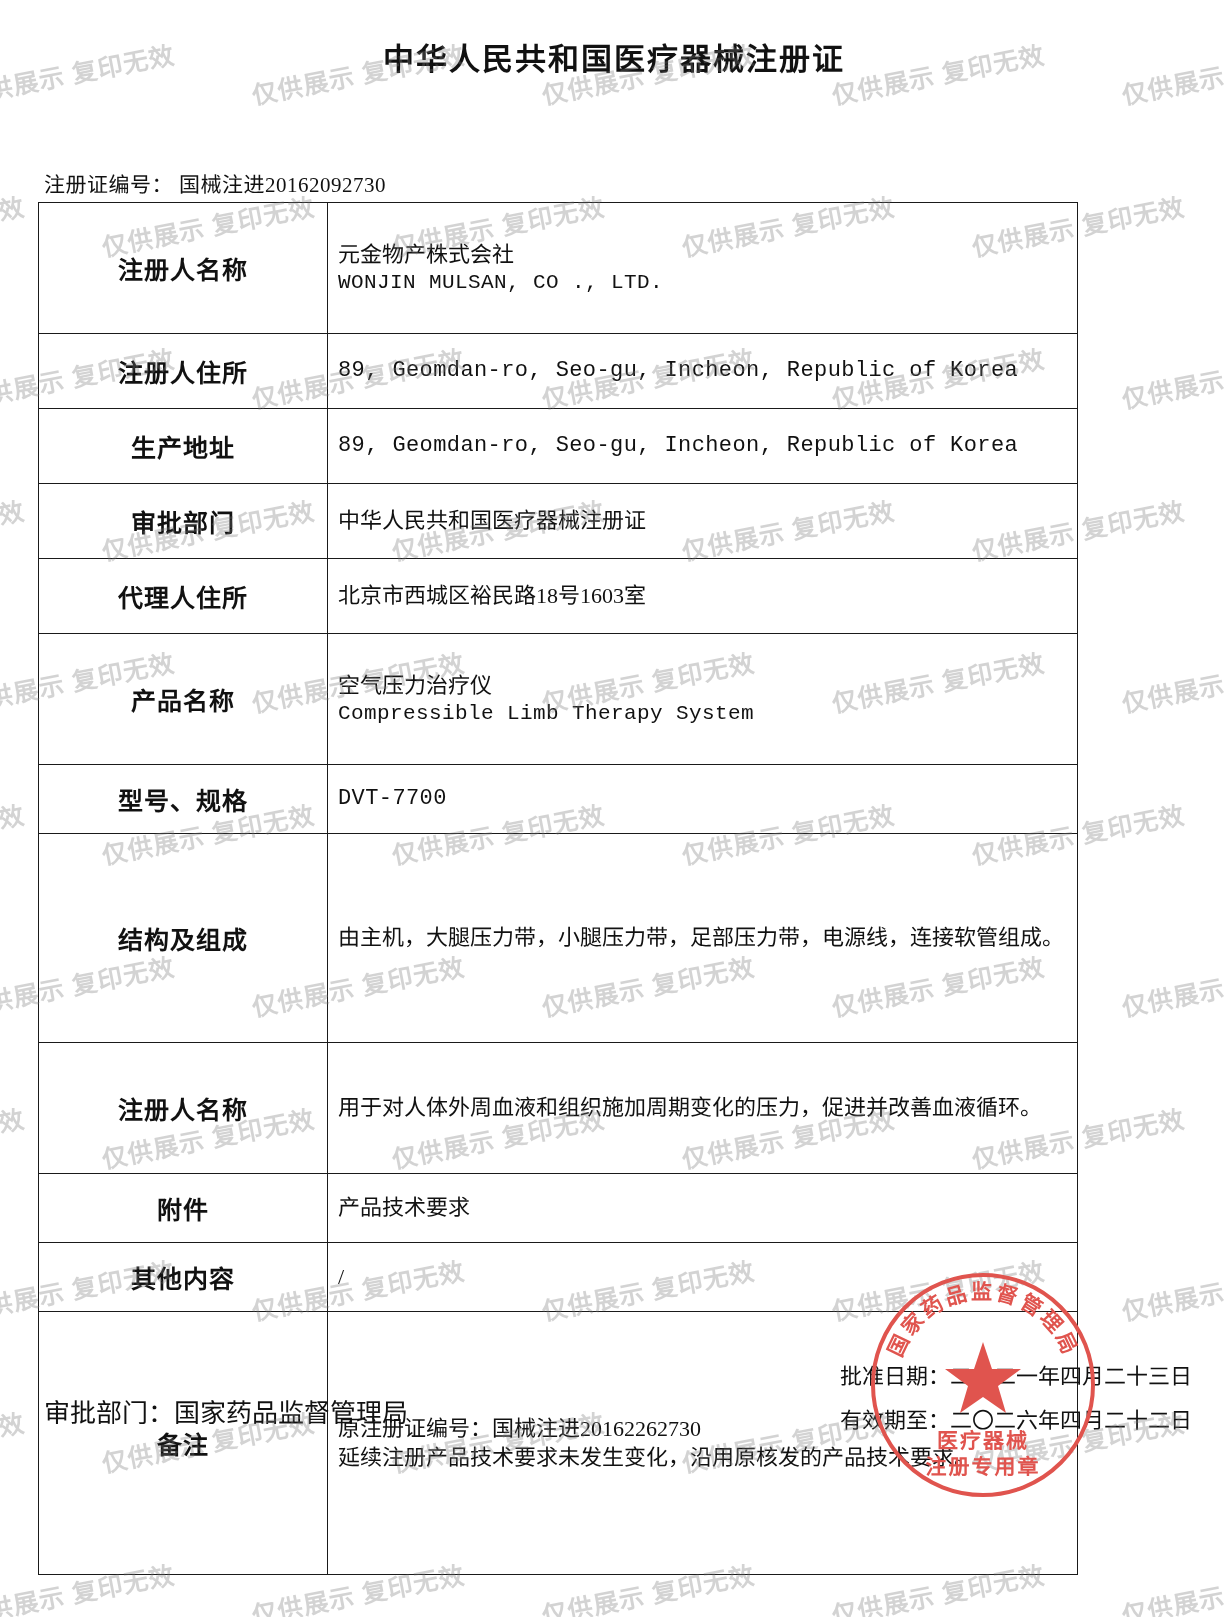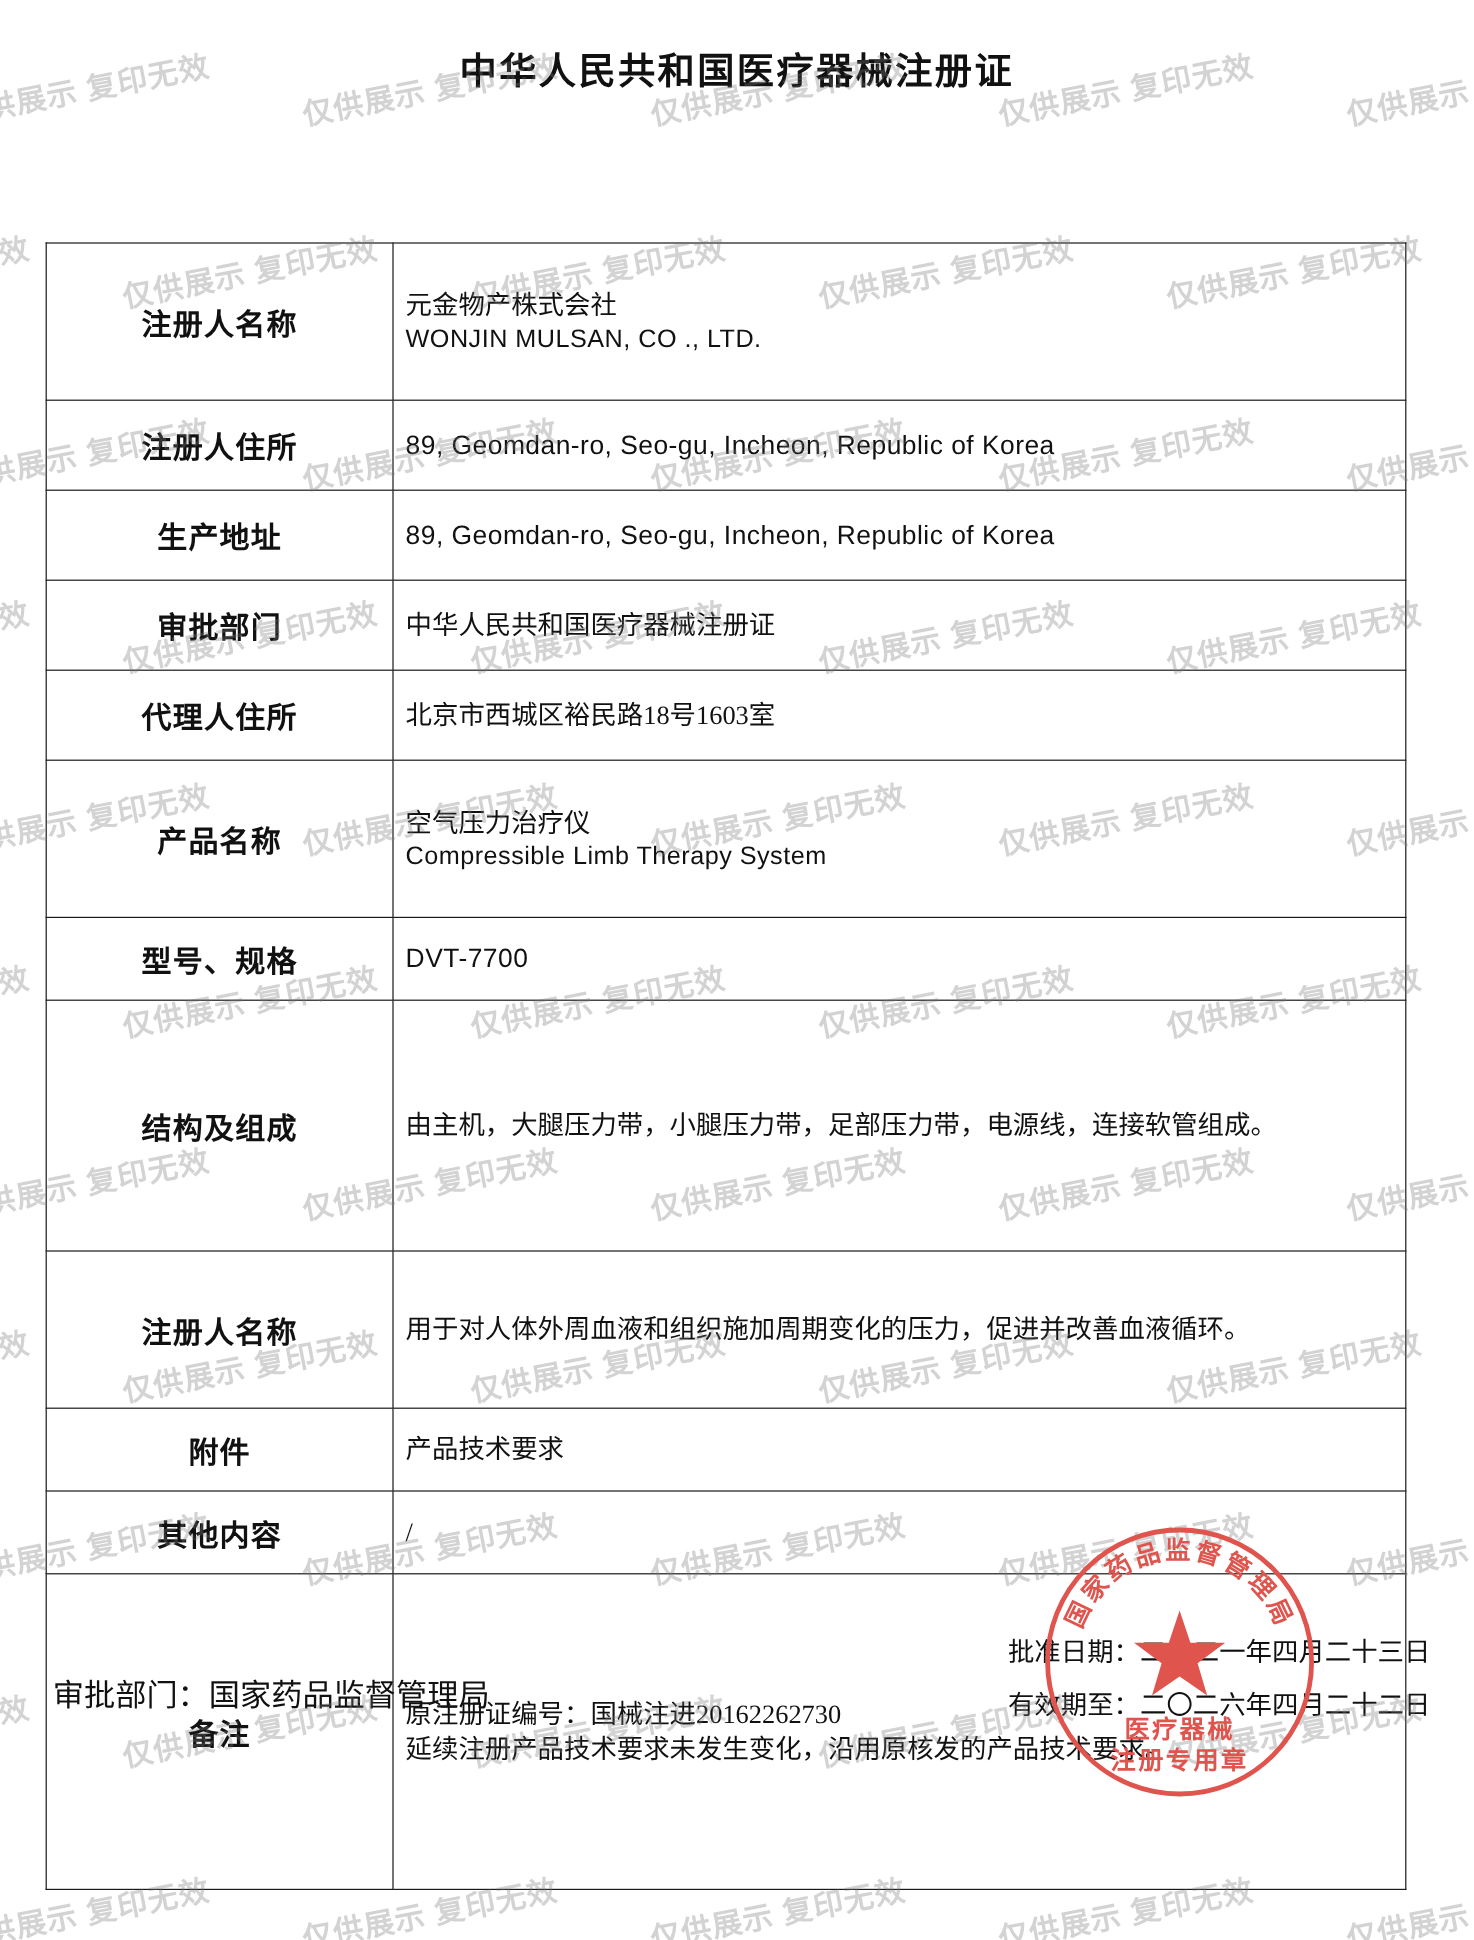--- a/index.html
+++ b/index.html
@@ -56,21 +56,21 @@
     top: 168px;
     font-size: 21px;
     letter-spacing: 0.5px;
   }
   .cert-no .label { margin-right: 6px; }
 
   table.cert {
     position: absolute;
     left: 38px;
     top: 202px;
-    width: 1134px;
+    width: 1040px;
     border-collapse: collapse;
     table-layout: fixed;
   }
   table.cert td {
     border: 1px solid #1a1a1a;
     vertical-align: middle;
     padding: 6px 10px;
   }
   td.lbl {
     width: 268px;
@@ -79,21 +79,21 @@
     font-weight: bold;
     letter-spacing: 1px;
     font-family: "Liberation Serif", "DejaVu Serif", serif;
   }
   td.val {
     font-size: 22px;
     padding-left: 18px;
     line-height: 1.32;
   }
   .mono {
-    font-family: Liberation Sans, sans-serif;
+    font-family: Liberation Mono, monospace;
     font-size: 21px;
     letter-spacing: 0.4px;
   }
   .cn { font-size: 22px; }
   .spaced-lbl { letter-spacing: 10px; }
   .spaced-lbl-wide { letter-spacing: 22px; }
 
   .row-tall td { height: 196px; }
   .row-mid td { height: 118px; }
   .row-sm td { height: 62px; }
@@ -128,20 +128,23 @@
     pointer-events: none;
   }
 </style>
 </head>
 <body>
 
 <div id="page">
 
   <div class="title">中华人民共和国医疗器械注册证</div>
 
+  <div class="cert-no">
+    <span class="label">注册证编号：</span><span>国械注进20162092730</span>
+  </div>
 
   <table class="cert">
     <tbody>
       <tr class="row-mid">
         <td class="lbl">注册人名称</td>
         <td class="val">
           <div class="cn">元金物产株式会社</div>
           <div class="mono">WONJIN MULSAN, CO ., LTD.</div>
         </td>
       </tr>

